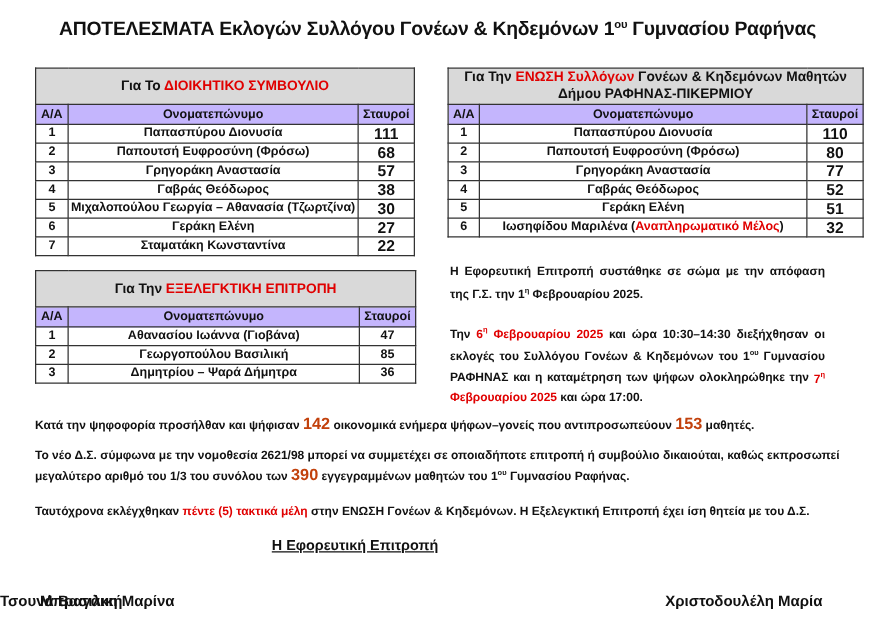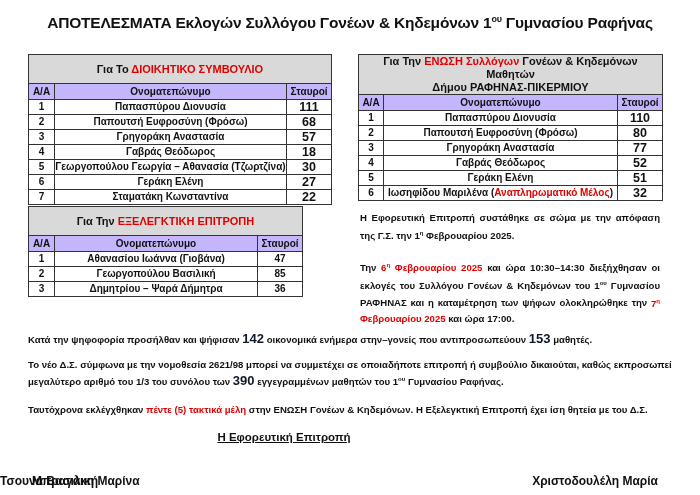--- a/index.html
+++ b/index.html
@@ -9,28 +9,28 @@
            font-size:15.5px; font-weight:bold; letter-spacing:-0.2px; }
   .title sup { font-size:9px; }
   table { position:absolute; border-collapse:collapse; font-weight:bold; font-size:10px; }
   td, th { border:1px solid #333; padding:0; text-align:center; height:14px; line-height:14px; }
   th { font-weight:bold; background:#c4b5fd; }
   .caption td { background:#d9d9d9; font-size:11px; height:28px; line-height:13px; }
   .colhead th { font-size:10px; height:15px; }
   .red { color:#e00000; }
   .big { font-size:12.5px; }
   #t1 { left:28px; top:54px; width:304px; }
-  #t2 { left:358px; top:54px; width:305px; }
-  #t3 { left:28px; top:206px; width:275px; }
+  #t2 { left:358px; top:54px; width:333px; }
+  #t3 { left:28px; top:216px; width:305px; }
   .para { position:absolute; font-size:9.6px; font-weight:bold; line-height:15.5px; text-align:justify; }
   .para sup { font-size:6px; }
   #p1 { left:360px; top:210px; width:300px; }
   #p2 { left:360px; top:258px; width:300px; }
   .line { position:absolute; left:28px; width:650px; font-size:9.6px; font-weight:bold; line-height:15px; }
-  .line .bignum { font-size:13px; color:#0f172a; }
+  .line .bignum { font-size:13px; color:#c2410c; }
   .line sup { font-size:6px; }
   #l1 { top:331px; }
   #l2 { top:357px; }
   #l3 { top:402px; }
   .committee { position:absolute; top:431px; left:0; width:568px; text-align:center; font-weight:bold;
                font-size:11.5px; text-decoration:underline; }
   .sig { position:absolute; top:474px; font-size:12px; font-weight:bold; }
   #s1 { left:32px; } #s2 { left:0; width:700px; } #s3 { right:42px; }
 </style>
 </head>
@@ -61,25 +61,25 @@
         <td class="big">68</td>
       </tr>
       <tr>
         <td>3</td>
         <td>Γρηγοράκη Αναστασία</td>
         <td class="big">57</td>
       </tr>
       <tr>
         <td>4</td>
         <td>Γαβράς Θεόδωρος</td>
-        <td class="big">18</td>
+        <td class="big">38</td>
       </tr>
       <tr>
         <td>5</td>
-        <td>Γεωργοπούλου Γεωργία – Αθανασία (Τζωρτζίνα)</td>
+        <td>Μιχαλοπούλου Γεωργία – Αθανασία (Τζωρτζίνα)</td>
         <td class="big">30</td>
       </tr>
       <tr>
         <td>6</td>
         <td>Γεράκη Ελένη</td>
         <td class="big">27</td>
       </tr>
       <tr>
         <td>7</td>
         <td>Σταματάκη Κωνσταντίνα</td>
@@ -160,21 +160,21 @@
         <td>Δημητρίου – Ψαρά Δήμητρα</td>
         <td>36</td>
       </tr>
     </tbody>
 </table>
 
 <div class="para" id="p1"><span>Η Εφορευτική Επιτροπή συστάθηκε σε σώμα με την απόφαση της Γ.Σ. την 1</span><sup>η</sup><span> Φεβρουαρίου 2025.</span></div>
 
 <div class="para" id="p2"><span>Την </span><span class="red"><span>6</span><sup>η</sup><span> Φεβρουαρίου 2025</span></span><span> και ώρα 10:30–14:30 διεξήχθησαν οι εκλογές του Συλλόγου Γονέων &amp; Κηδεμόνων του 1</span><sup>ου</sup><span> Γυμνασίου ΡΑΦΗΝΑΣ και η καταμέτρηση των ψήφων ολοκληρώθηκε την </span><span class="red"><span>7</span><sup>η</sup><span> Φεβρουαρίου 2025</span></span><span> και ώρα 17:00.</span></div>
 
-<div class="line" id="l1"><span>Κατά την ψηφοφορία προσήλθαν και ψήφισαν </span><span class="bignum">142</span><span> οικονομικά ενήμερα στην–γονείς που αντιπροσωπεύουν </span><span class="bignum">153</span><span> μαθητές.</span></div>
+<div class="line" id="l1"><span>Κατά την ψηφοφορία προσήλθαν και ψήφισαν </span><span class="bignum">142</span><span> οικονομικά ενήμερα ψήφων–γονείς που αντιπροσωπεύουν </span><span class="bignum">153</span><span> μαθητές.</span></div>
 
 <div class="line" id="l2"><span>Το νέο Δ.Σ. σύμφωνα με την νομοθεσία 2621/98 μπορεί να συμμετέχει σε οποιαδήποτε επιτροπή ή συμβούλιο δικαιούται, καθώς εκπροσωπεί μεγαλύτερο αριθμό του 1/3 του συνόλου των </span><span class="bignum">390</span><span> εγγεγραμμένων μαθητών του 1</span><sup>ου</sup><span> Γυμνασίου Ραφήνας.</span></div>
 
 <div class="line" id="l3"><span>Ταυτόχρονα εκλέγχθηκαν </span><span class="red">πέντε (5) τακτικά μέλη</span><span> στην ΕΝΩΣΗ Γονέων &amp; Κηδεμόνων. Η Εξελεγκτική Επιτροπή έχει ίση θητεία με του Δ.Σ.</span></div>
 
 <div class="committee">Η Εφορευτική Επιτροπή</div>
 <div class="sig" id="s1">Μπραγάκη  Μαρίνα</div>
 <div class="sig" id="s2">Τσουνά Βασιλική</div>
 <div class="sig" id="s3">Χριστοδουλέλη Μαρία</div>
 

